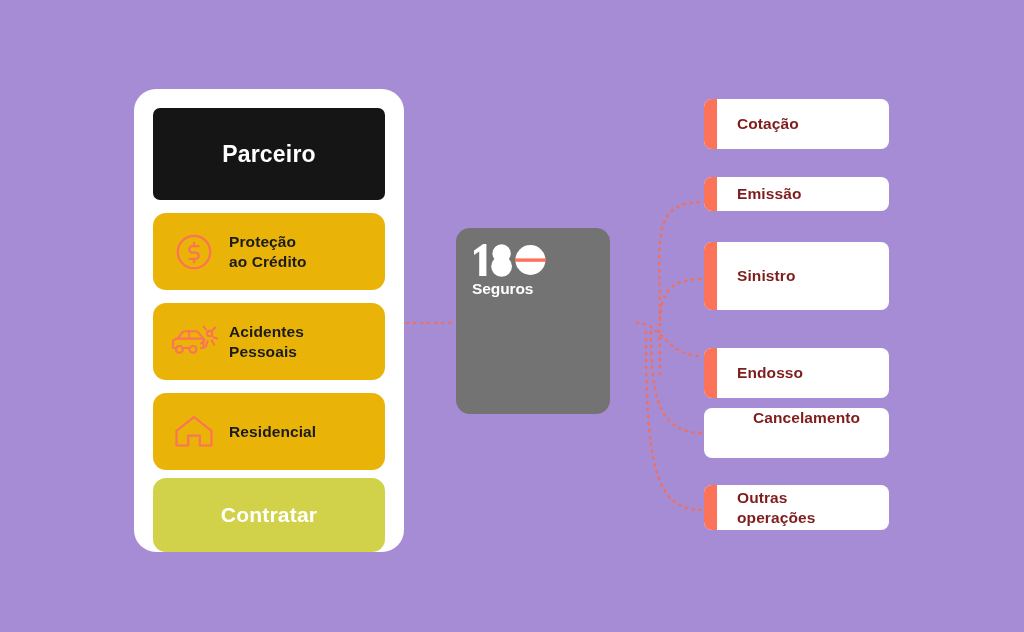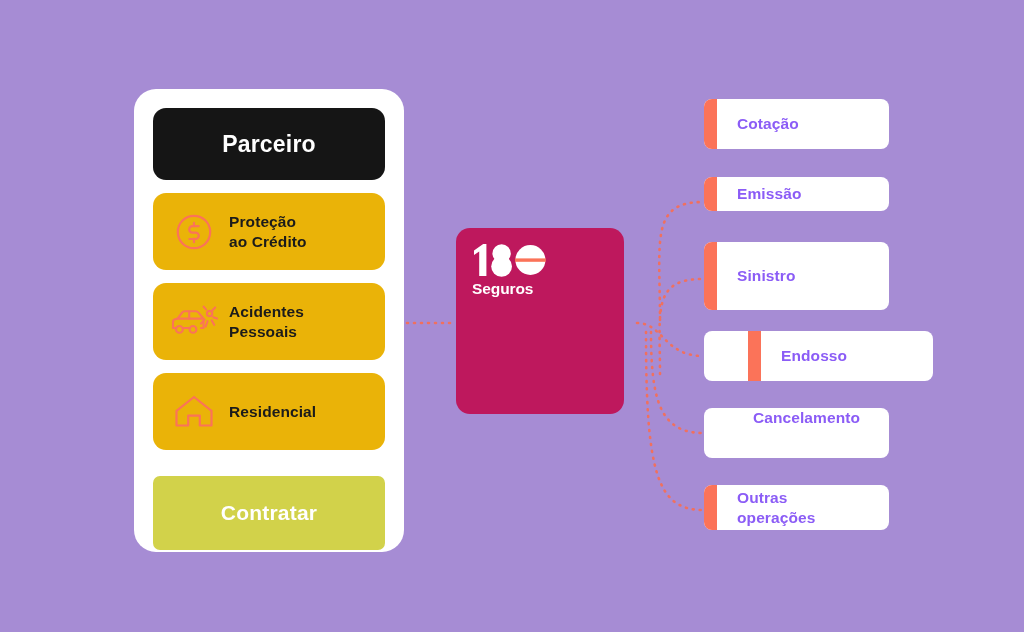--- a/index.html
+++ b/index.html
@@ -38,23 +38,23 @@
     width: 270px;
     height: 463px;
     background: #ffffff;
     border-radius: 22px;
     box-sizing: border-box;
     padding: 19px;
     display: flex;
     flex-direction: column;
   }
   #partner-header {
-    height: 72px;
+    height: 92px;
     background: #151515;
-    border-radius: 13px;
+    border-radius: 7px;
     display: flex;
     align-items: center;
     justify-content: center;
     flex: none;
   }
   #partner-header .hdr-text {
     color: #ffffff;
     font-size: 23px;
     font-weight: bold;
     letter-spacing: 0.2px;
@@ -81,24 +81,24 @@
   .product-label {
     font-size: 15.5px;
     font-weight: bold;
     color: #1b1b1b;
     line-height: 1.27;
     letter-spacing: 0.1px;
     white-space: pre-line;
     margin-left: 6px;
   }
   #contratar-button {
-    margin-top: 26px;
+    margin-top: 8px;
     height: 74px;
     background: #d2d24a;
-    border-radius: 7px;
+    border-radius: 13px;
     display: flex;
     align-items: center;
     justify-content: center;
     flex: none;
     border: none;
     width: 100%;
     padding: 0;
     cursor: pointer;
     font-family: inherit;
   }
@@ -107,23 +107,23 @@
     font-size: 21px;
     font-weight: bold;
     letter-spacing: 0.2px;
   }
 
   
   #api-box {
     position: absolute;
     left: 456px;
     top: 228px;
-    width: 168px;
+    width: 154px;
     height: 186px;
-    background: #be185d;
+    background: #737373;
     border-radius: 14px;
     box-sizing: border-box;
     padding: 15px 0 0 16px;
   }
   #logo-mark {
     display: block;
   }
   #logo-word {
     color: #ffffff;
     font-size: 15.5px;
@@ -152,21 +152,21 @@
   }
   .op-accent {
     width: 13px;
     align-self: stretch;
     background: #fb7359;
     flex: none;
   }
   .op-label {
     font-size: 15.5px;
     font-weight: bold;
-    color: #8b5cf6;
+    color: #7f1d1d;
     line-height: 1.25;
     letter-spacing: 0.1px;
     white-space: pre-line;
     margin-left: 20px;
   }
 </style>
 </head>
 <body>
 
 <div id="stage">
@@ -270,21 +270,21 @@
   <div class="op-card" style="top:177px;height:34px;">
     <span class="op-accent"></span>
     <span class="op-label">Emissão</span>
   </div>
 
   <div class="op-card" style="top:242px;height:68px;">
     <span class="op-accent"></span>
     <span class="op-label">Sinistro</span>
   </div>
 
-  <div class="op-card" style="top:331px;height:50px;padding-left:44px;">
+  <div class="op-card" style="top:348px;height:50px;">
     <span class="op-accent"></span>
     <span class="op-label">Endosso</span>
   </div>
 
   <div class="op-card" style="top:408px;height:50px;flex-direction:column;">
     <span class="op-accent"></span>
     <span class="op-label">Cancelamento</span>
   </div>
 
   <div class="op-card" style="top:485px;height:45px;">

